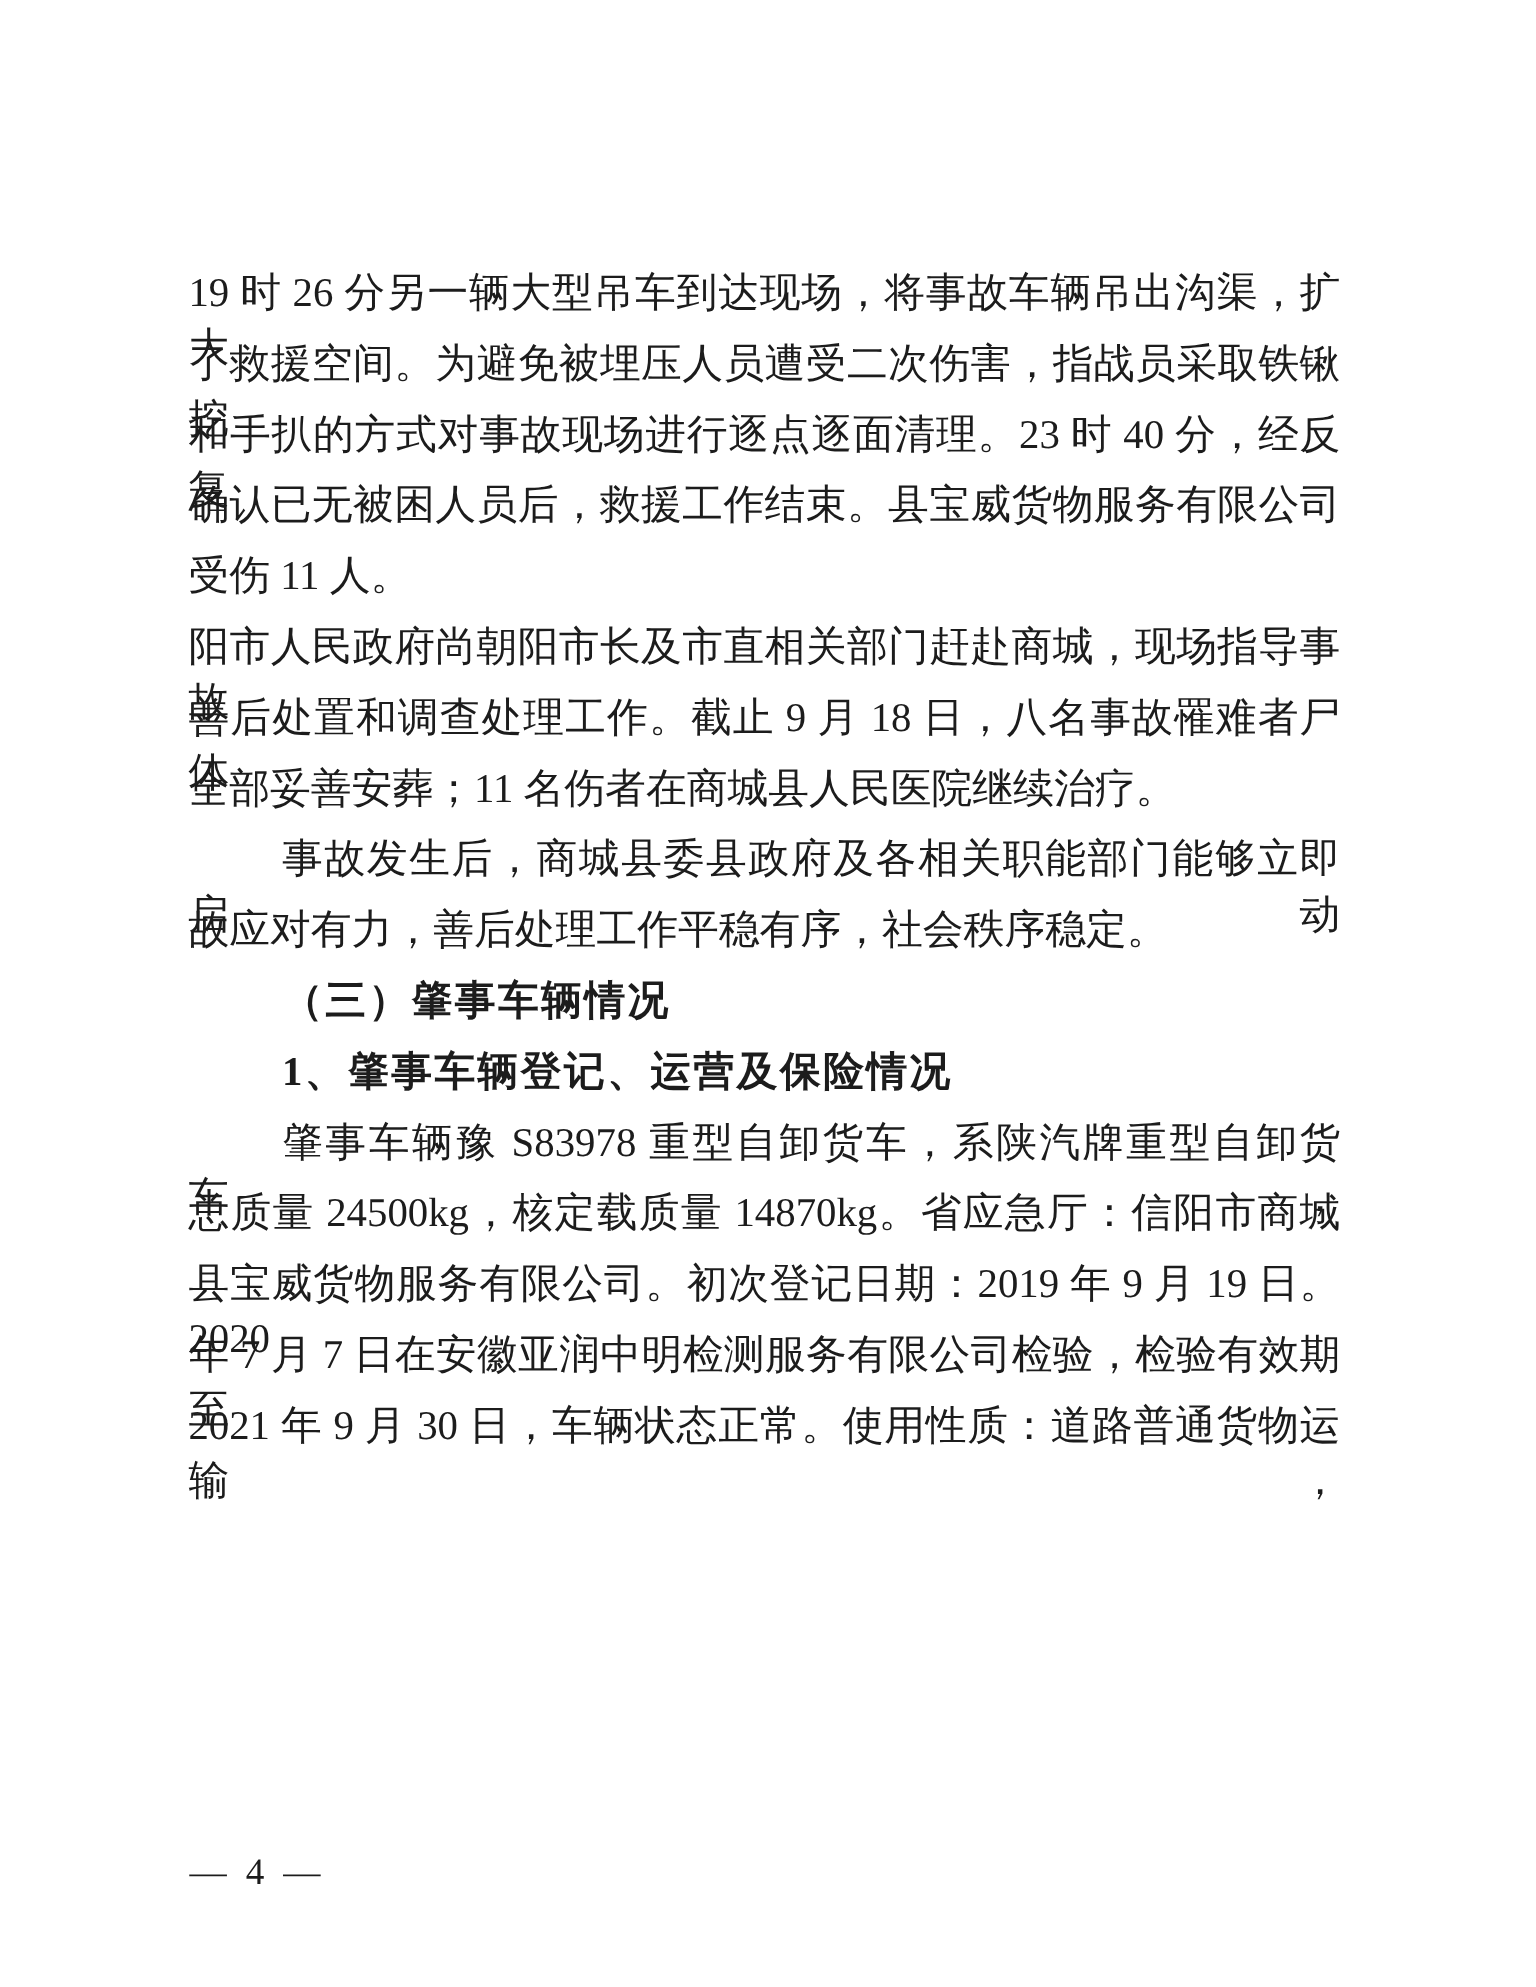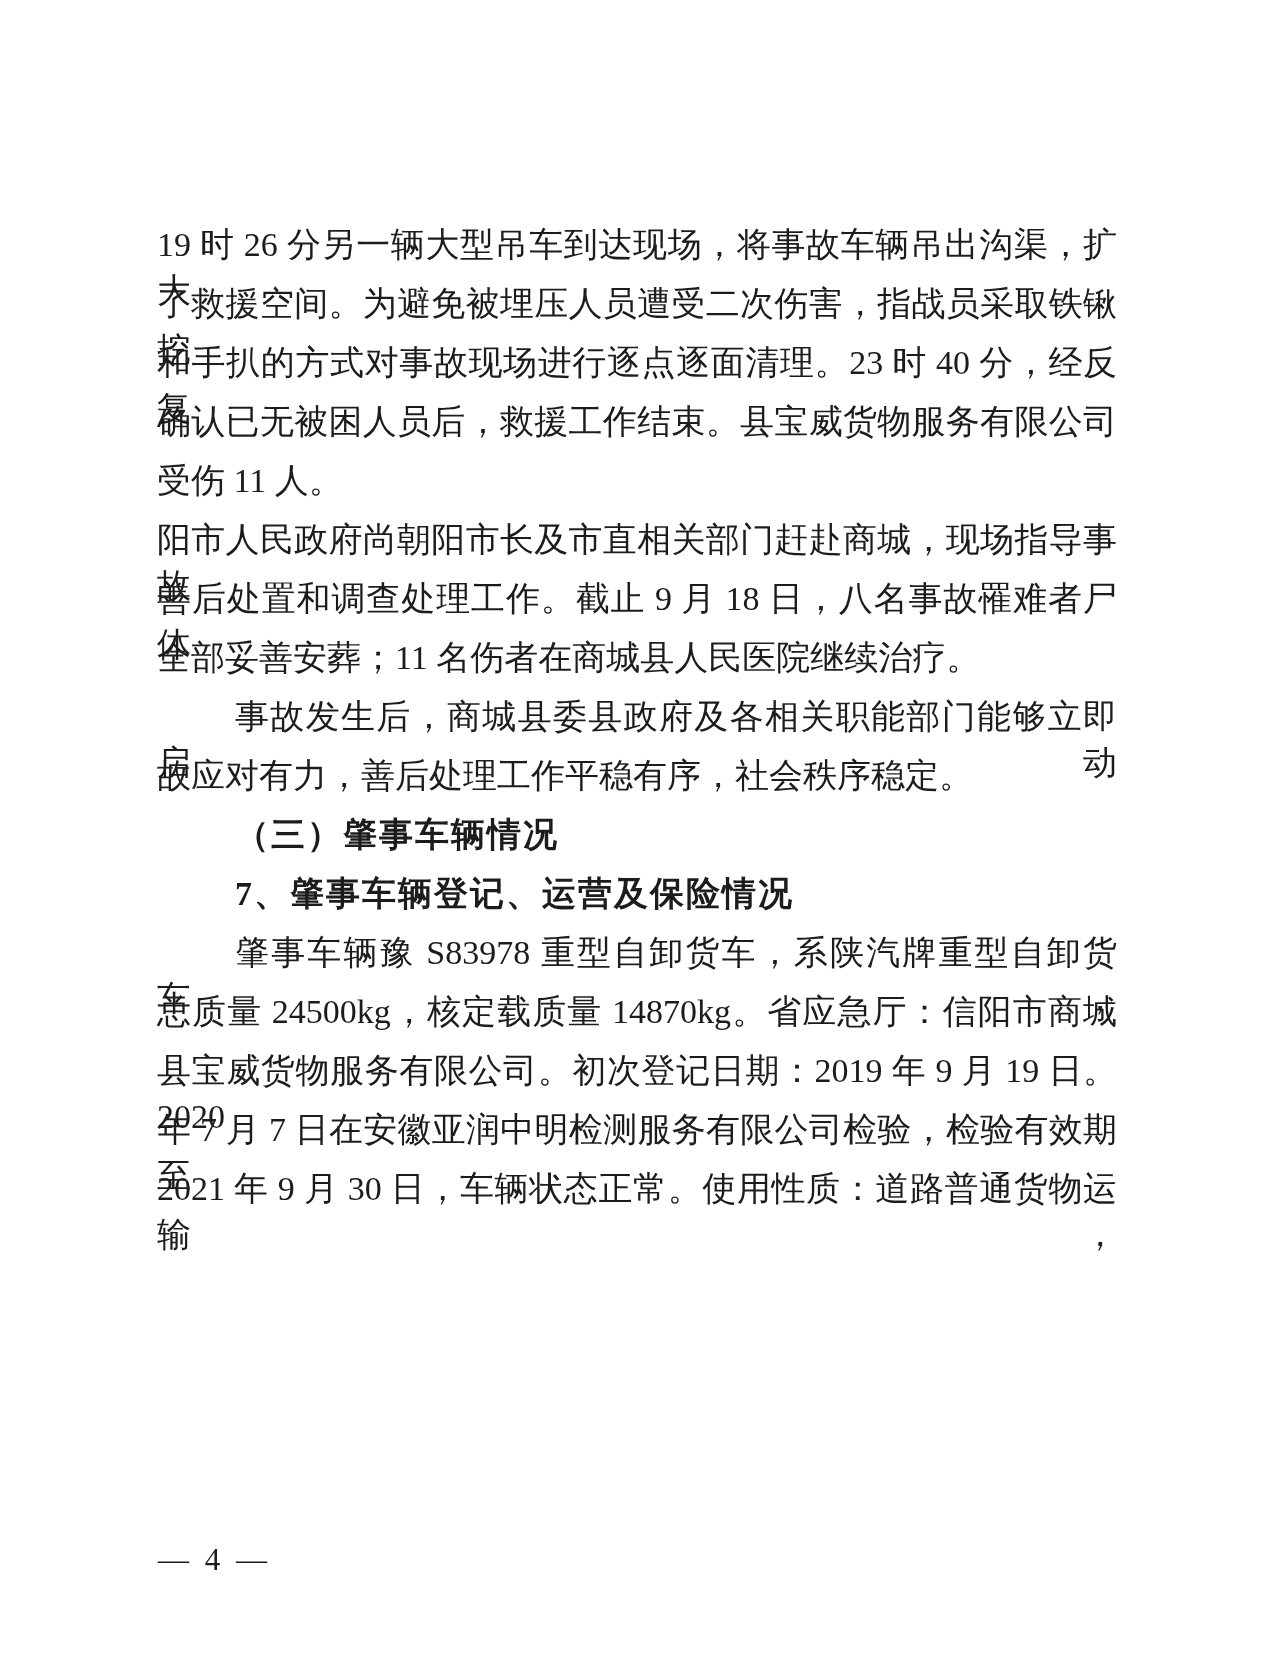--- a/index.html
+++ b/index.html
@@ -60,21 +60,21 @@
     <div class="line justify">了救援空间。为避免被埋压人员遭受二次伤害，指战员采取铁锹挖</div>
     <div class="line justify">和手扒的方式对事故现场进行逐点逐面清理。23 时 40 分，经反复</div>
     <div class="line justify">确认已无被困人员后，救援工作结束。县宝威货物服务有限公司</div>
     <div class="line">受伤 11 人。</div>
     <div class="line justify">阳市人民政府尚朝阳市长及市直相关部门赶赴商城，现场指导事故</div>
     <div class="line justify">善后处置和调查处理工作。截止 9 月 18 日，八名事故罹难者尸体</div>
     <div class="line">全部妥善安葬；11 名伤者在商城县人民医院继续治疗。</div>
     <div class="line justify indent">事故发生后，商城县委县政府及各相关职能部门能够立即启动</div>
     <div class="line">故应对有力，善后处理工作平稳有序，社会秩序稳定。</div>
     <div class="line bold indent">（三）肇事车辆情况</div>
-    <div class="line bold indent">7、肇事车辆登记、运营及保险情况</div>
+    <div class="line bold indent">1、肇事车辆登记、运营及保险情况</div>
     <div class="line justify indent">肇事车辆豫 S83978 重型自卸货车，系陕汽牌重型自卸货车，</div>
     <div class="line justify">总质量 24500kg，核定载质量 14870kg。省应急厅：信阳市商城</div>
     <div class="line justify">县宝威货物服务有限公司。初次登记日期：2019 年 9 月 19 日。2020</div>
     <div class="line justify">年 7 月 7 日在安徽亚润中明检测服务有限公司检验，检验有效期至</div>
     <div class="line justify">2021 年 9 月 30 日，车辆状态正常。使用性质：道路普通货物运输，</div>
   </div>
   <div class="page-number">— 4 —</div>
 </div>
 
 </body></html>

